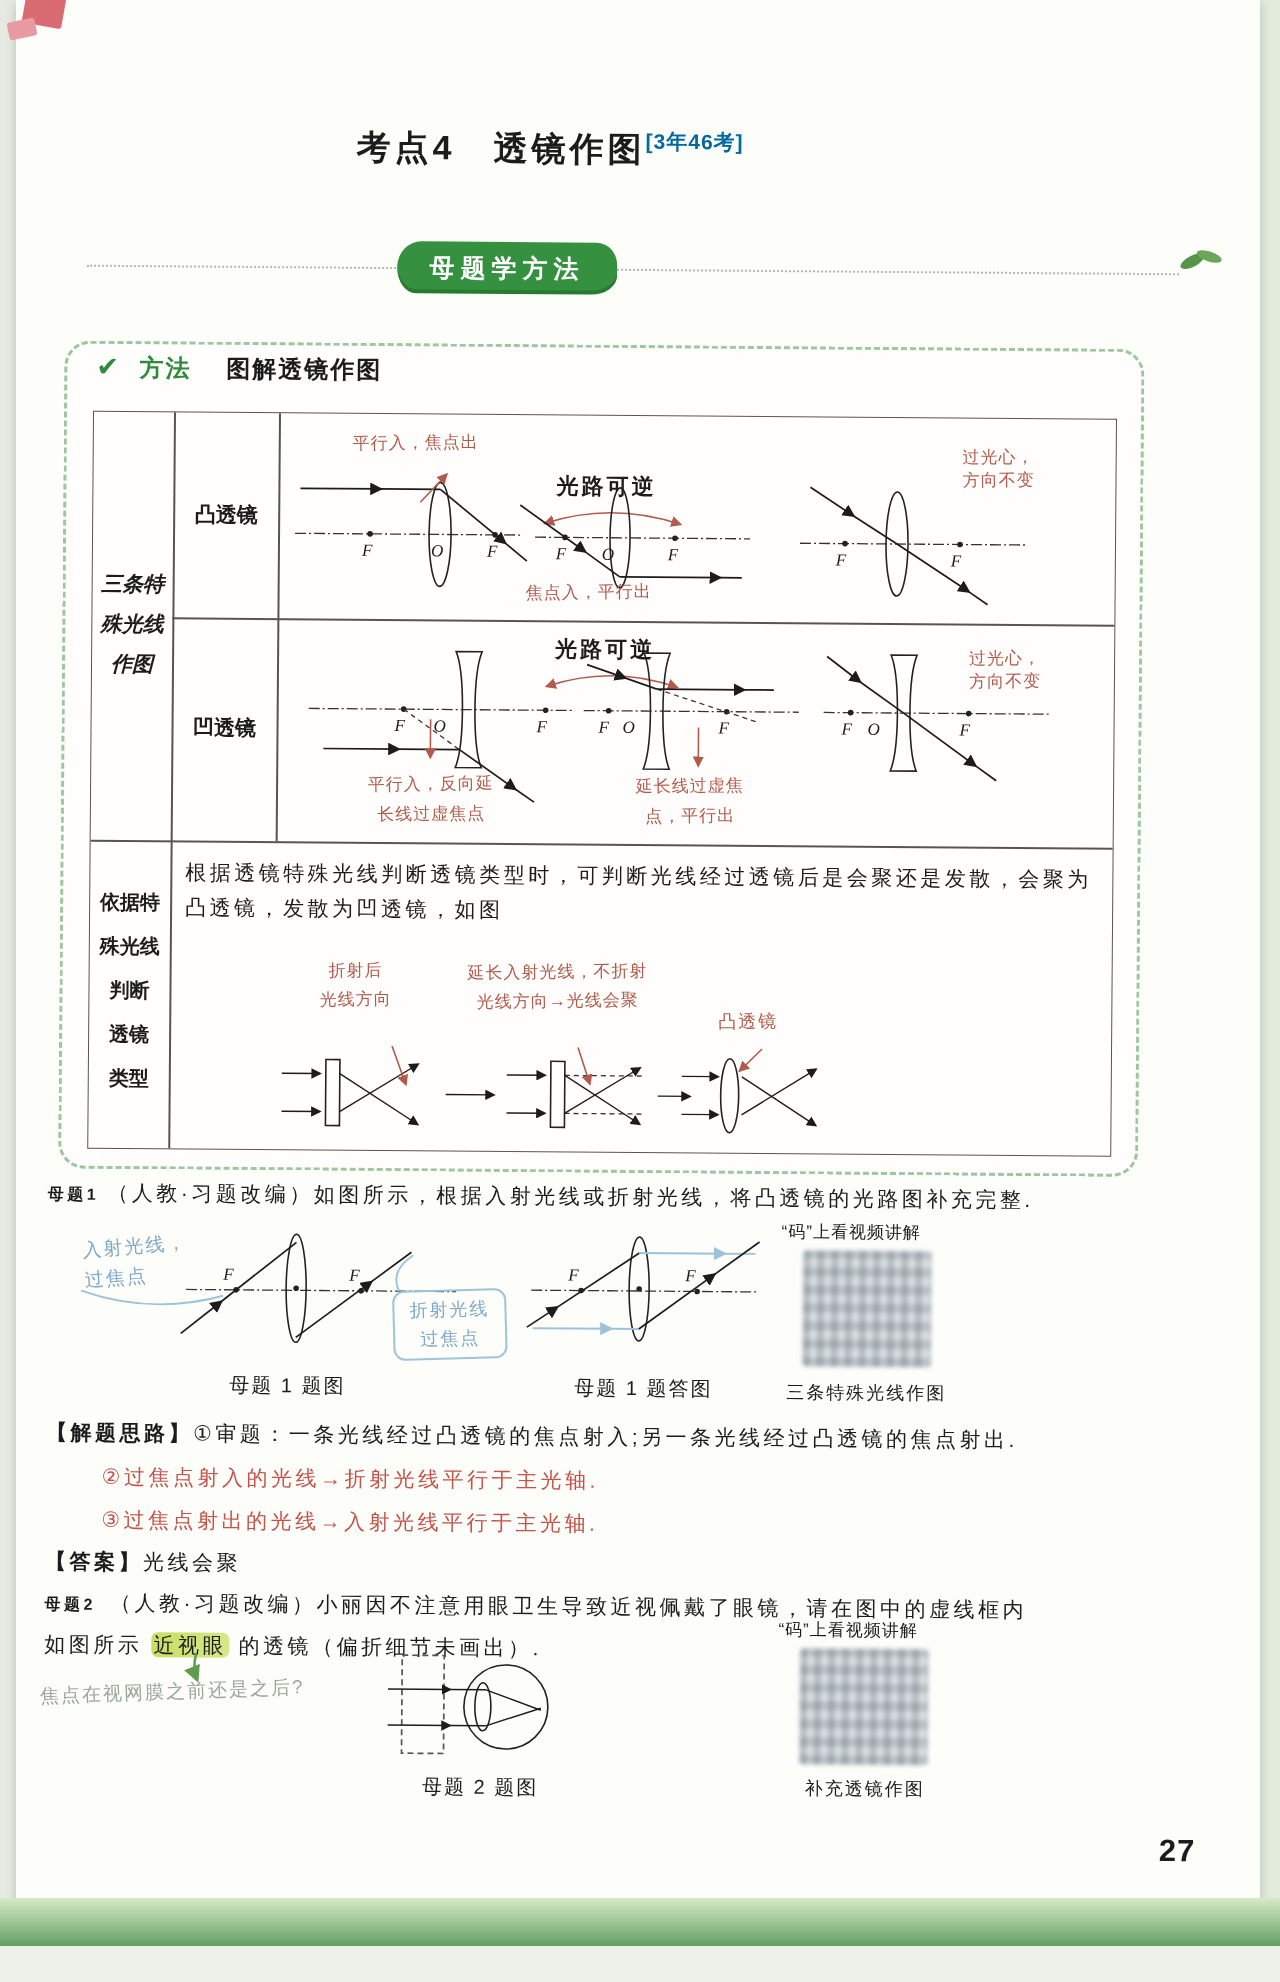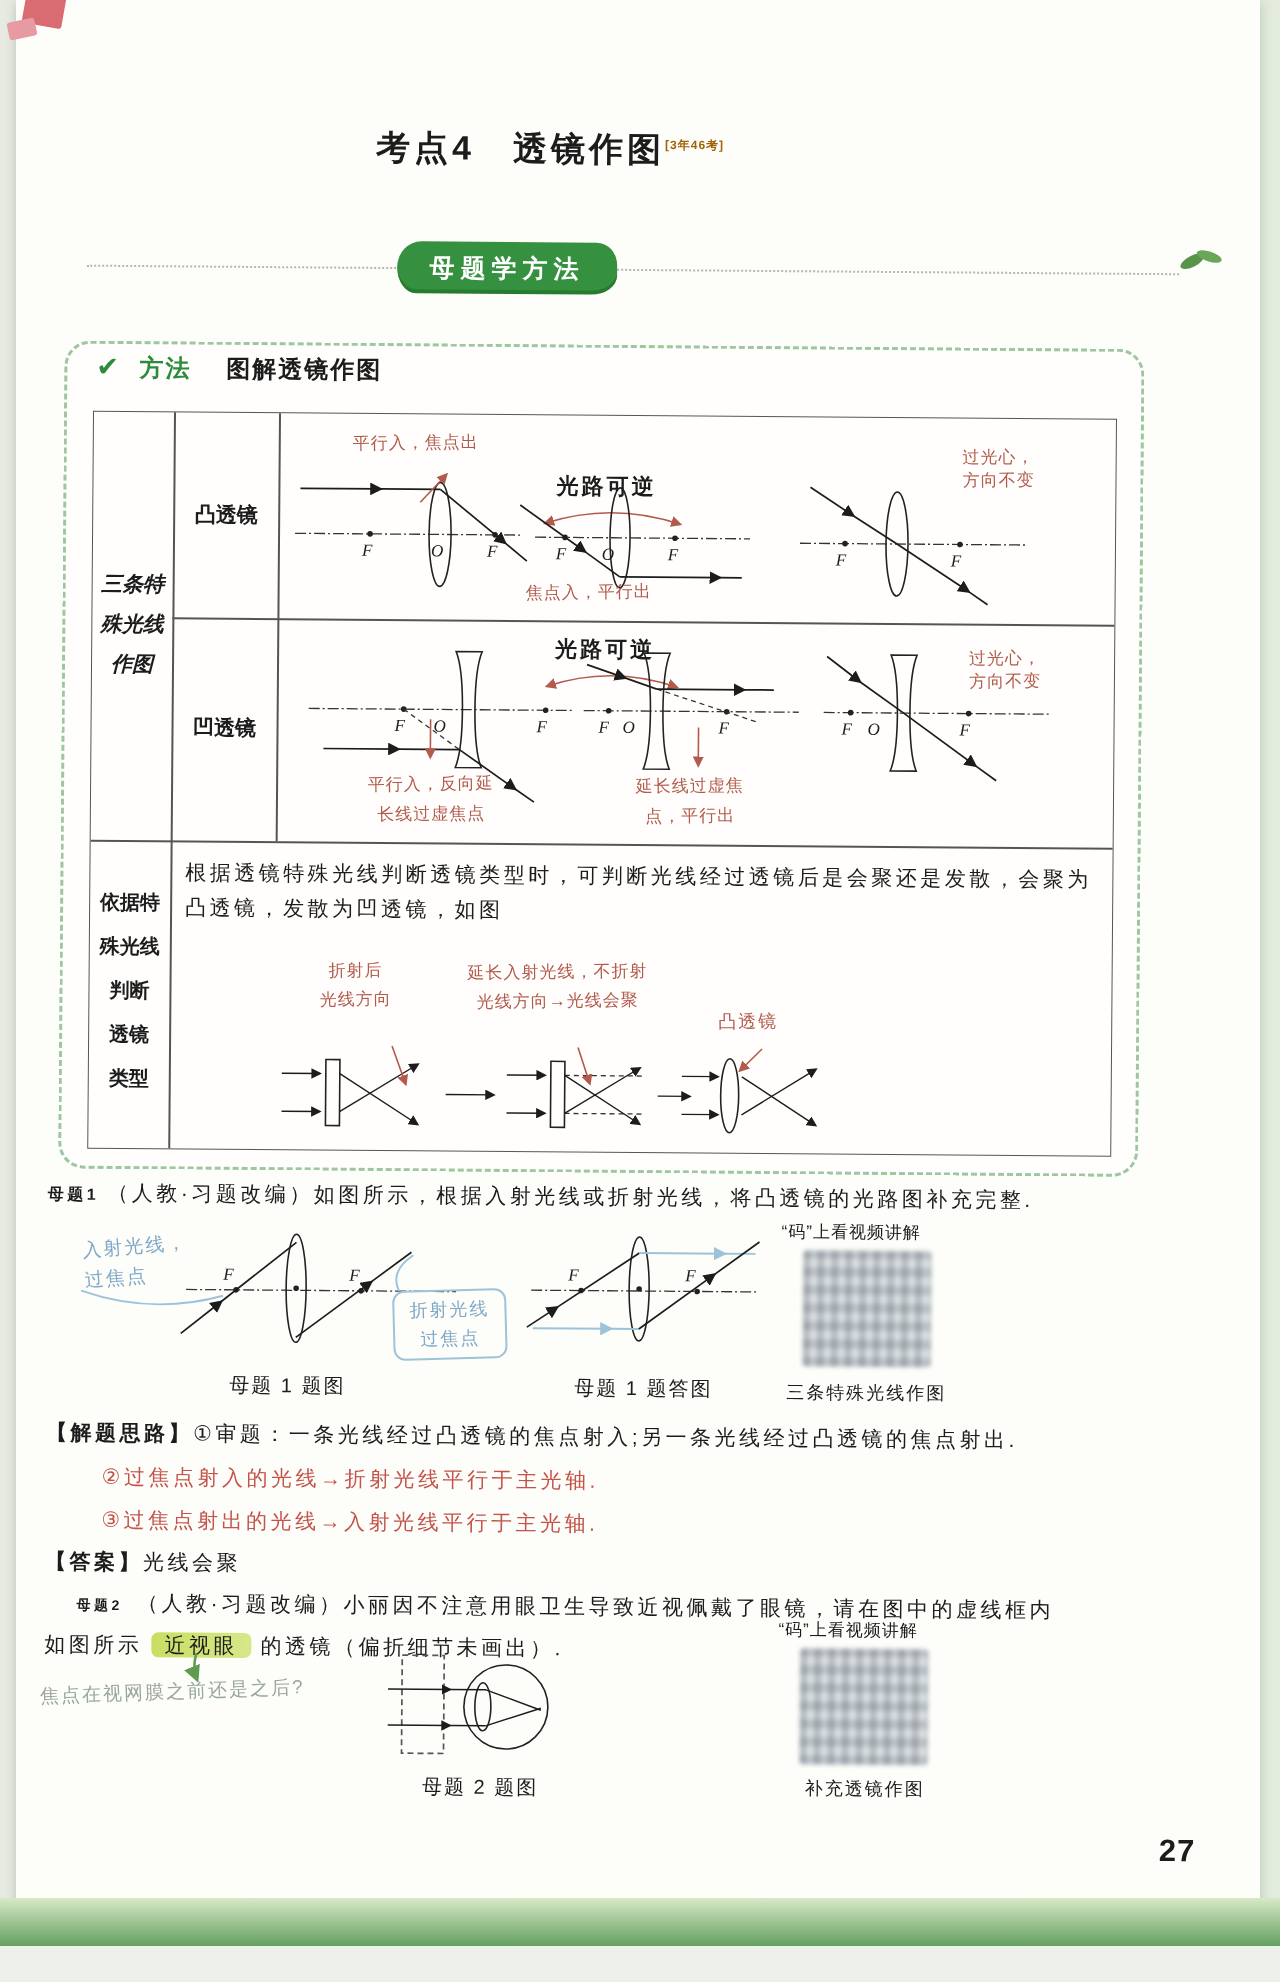--- a/index.html
+++ b/index.html
@@ -2,21 +2,21 @@
 <html><head>
 <meta charset="utf-8">
 <style>
   html,body{margin:0;padding:0;}
   body{width:1280px;height:1982px;background:#e9ece4;font-family:"Liberation Sans","DejaVu Sans",sans-serif;color:#1c1c1c;position:relative;overflow:hidden;}
   .abs{position:absolute;}
   .page{position:absolute;inset:0;}
   .sheet{position:absolute;left:16px;top:0;width:1244px;height:1916px;background:#fdfdfa;box-shadow:0 3px 10px rgba(60,80,60,.25);}
   .tilt{position:absolute;inset:0;transform:rotate(.45deg);transform-origin:260px 160px;}
   .title{font-size:34px;font-weight:700;letter-spacing:4px;text-align:center;}
-  .title sup{color:#a16207;font-size:12px;font-weight:600;letter-spacing:1px;}
+  .title sup{color:#0369a1;font-size:21px;font-weight:600;letter-spacing:1px;}
   .badge{background:#35913f;color:#fff;font-size:25px;font-weight:700;letter-spacing:6px;text-align:center;line-height:52px;border-radius:28px 24px 30px 22px/30px 26px 22px 30px;box-shadow:inset 0 -4px 0 rgba(0,60,0,.25);}
   .dotline{border-top:2.5px dotted #b3b8ae;height:0;}
   .mbox{border:3px dashed #9cc79f;border-radius:26px;background:#fffefc;}
   .mhead{font-size:24px;font-weight:700;letter-spacing:2px;}
   .mhead .chk{color:#2e8b3c;font-size:27px;margin-right:10px;}
   .mhead .tag{color:#2e8b3c;margin-right:26px;}
   .tbl{border:1.6px solid #555;}
   .tline{background:#555;}
   .celllabel{font-weight:700;font-size:21px;text-align:center;line-height:40px;}
   .hw-red{color:#b25a4b;letter-spacing:2px;transform:rotate(-1.2deg);}
@@ -24,21 +24,21 @@
   .pre{white-space:pre-line;}
   .bodytext{font-size:21px;letter-spacing:3.5px;line-height:35px;}
   .redprint{color:#c4534a;}
   .bold{font-weight:700;}
   .caption{font-size:20px;letter-spacing:2px;text-align:center;}
   .smalltext{font-size:17px;letter-spacing:1px;}
   .qr{border-radius:4px;opacity:.85;filter:blur(2.2px);background:
       repeating-linear-gradient(90deg,#b9bfc4 0 7px,#e7eaec 7px 14px),
       repeating-linear-gradient(0deg,#c3c9ce 0 9px,#eceeef 9px 18px);
       background-blend-mode:multiply;}
-  .mark{background:linear-gradient(100deg,#c8de62,#d6e88a);padding:1px 13px;border-radius:7px;}
+  .mark{background:linear-gradient(100deg,#c8de62,#d6e88a);padding:1px 2px;border-radius:7px;}
   .pagenum{font-size:31px;font-weight:700;letter-spacing:1px;}
   svg text{font-family:"Liberation Serif","DejaVu Serif",serif;font-style:italic;font-size:17px;fill:#1c1c1c;}
   svg .axis{stroke:#333;stroke-width:1.3;fill:none;stroke-dasharray:11 3 2 3;}
   svg .ray{stroke:#1c1c1c;stroke-width:1.7;fill:none;}
   svg .thin{stroke:#1c1c1c;stroke-width:1.4;fill:none;}
   svg .dash{stroke:#333;stroke-width:1.3;fill:none;stroke-dasharray:5 4;}
   svg .lens{stroke:#222;stroke-width:1.6;fill:none;}
   svg .red{stroke:#b25a4b;stroke-width:1.6;fill:none;}
   svg .blue{stroke:#9cc3da;stroke-width:1.9;fill:none;}
   svg .green{stroke:#5f9c4e;stroke-width:2.6;fill:none;}
@@ -309,21 +309,21 @@
   <div class="abs bodytext" style="left:56px;top:1416px;width:1080px;">
     <span class="bold">【解题思路】</span><span>①审题：一条光线经过凸透镜的焦点射入;另一条光线经过凸透镜的焦点射出.</span>
   </div>
   <div class="abs bodytext redprint" style="left:112px;top:1460px;width:900px;">②过焦点射入的光线→折射光线平行于主光轴.</div>
   <div class="abs bodytext redprint" style="left:112px;top:1503px;width:900px;">③过焦点射出的光线→入射光线平行于主光轴.</div>
   <div class="abs bodytext" style="left:56px;top:1545px;width:600px;">
     <span class="bold">【答案】</span><span>光线会聚</span>
   </div>
 
   <div class="abs bodytext" style="left:56px;top:1586px;width:1070px;">
-    <span class="bold" style="font-size:14px;margin-right:14px;margin-left:32px;">母题2</span><span>（人教·习题改编）</span><span>小丽因不注意用眼卫生导致近视佩戴了眼镜，请在图中的虚线框内</span>
+    <span class="bold" style="font-size:16px;margin-right:14px;">母题2</span><span>（人教·习题改编）</span><span>小丽因不注意用眼卫生导致近视佩戴了眼镜，请在图中的虚线框内</span>
   </div>
   <div class="abs bodytext" style="left:56px;top:1628px;width:700px;">
     <span>如图所示</span>
     <span class="mark">近视眼</span>
     <span>的透镜（偏折细节未画出）.</span>
   </div>
   <svg class="abs" style="left:188px;top:1652px;" width="40" height="36" viewBox="0 0 40 36">
     <path class="green" d="M20,2 Q16,16 21,28" marker-end="url(#mG)"></path>
   </svg>
   <div class="abs" style="left:52px;top:1678px;width:330px;color:#9aa79b;font-size:19px;letter-spacing:2px;transform:rotate(-2.5deg);">焦点在视网膜之前还是之后?</div>

